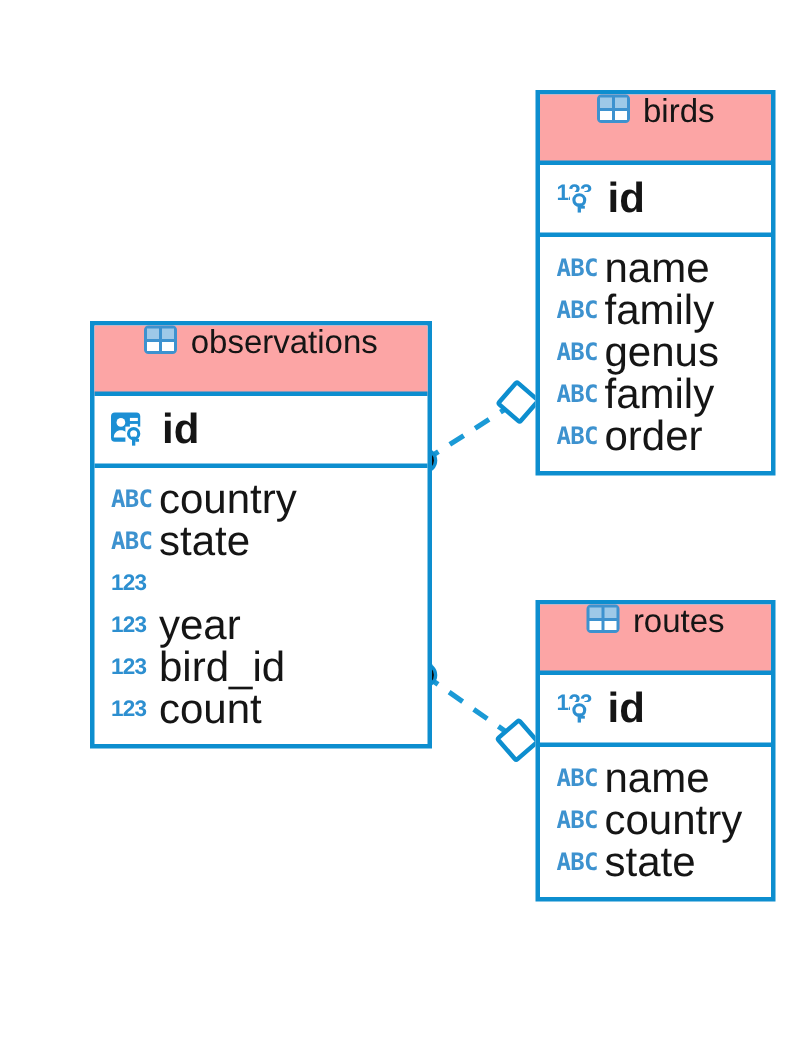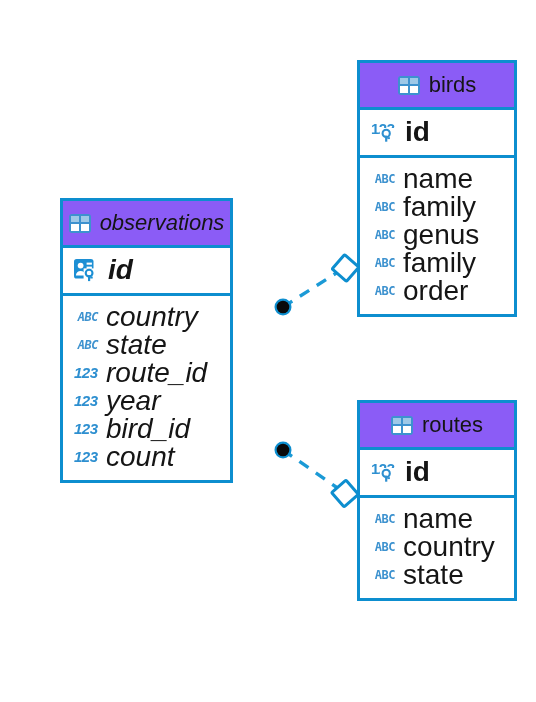--- a/index.html
+++ b/index.html
@@ -36,25 +36,24 @@
 
   
   .entity {
     position: absolute;
     box-sizing: border-box;
     border: 3px solid #0d8ecf;
     background: #ffffff;
   }
   .entity-header {
     box-sizing: border-box;
-    background: #8b5cf6;
+    background: #fca5a5;
     border-bottom: 3px solid #0d8ecf;
     height: 47px;
     display: flex;
-    align-items: center;
     justify-content: center;
     gap: 9px;
     padding: 0 10px;
   }
   .entity-title {
     font-size: 22px;
     color: #151515;
     line-height: 1;
     white-space: nowrap;
   }
@@ -112,26 +111,26 @@
   }
   .icon-table i.top {
     background: #9ec9e8;
   }
 
   
   .icon-abc {
     width: 24px;
     height: 16px;
     font-family: "DejaVu Sans Mono", monospace;
-    font-size: 12px;
+    font-size: 16px;
     font-weight: bold;
     color: #3d92cf;
     letter-spacing: -0.5px;
     line-height: 16px;
-    text-align: right;
+    text-align: left;
   }
 
   
   .icon-123 {
     width: 24px;
     height: 18px;
     font-family: "Liberation Sans", sans-serif;
     font-size: 15px;
     font-weight: bold;
     color: #2d8fd0;
@@ -252,21 +251,21 @@
         <span class="icon icon-abc">ABC</span>
         <span class="field-label">family</span>
       </div>
       <div class="field">
         <span class="icon icon-abc">ABC</span>
         <span class="field-label">order</span>
       </div>
     </div>
   </div>
 
-  <div class="entity" id="entity-observations" style="left:60px; top:198px; width:173px;font-style:italic;">
+  <div class="entity" id="entity-observations" style="left:60px; top:214px; width:228px;">
 
     <div class="entity-header">
       <span class="icon icon-table">
         <i class="top"></i>
           <i class="top"></i>
           <i></i>
           <i></i>
       </span>
       <span class="entity-title">observations</span>
     </div>
@@ -294,21 +293,20 @@
       <div class="field">
         <span class="icon icon-abc">ABC</span>
         <span class="field-label">country</span>
       </div>
       <div class="field">
         <span class="icon icon-abc">ABC</span>
         <span class="field-label">state</span>
       </div>
       <div class="field">
         <span class="icon icon-123">123</span>
-        <span class="field-label">route_id</span>
       </div>
       <div class="field">
         <span class="icon icon-123">123</span>
         <span class="field-label">year</span>
       </div>
       <div class="field">
         <span class="icon icon-123">123</span>
         <span class="field-label">bird_id</span>
       </div>
       <div class="field">

